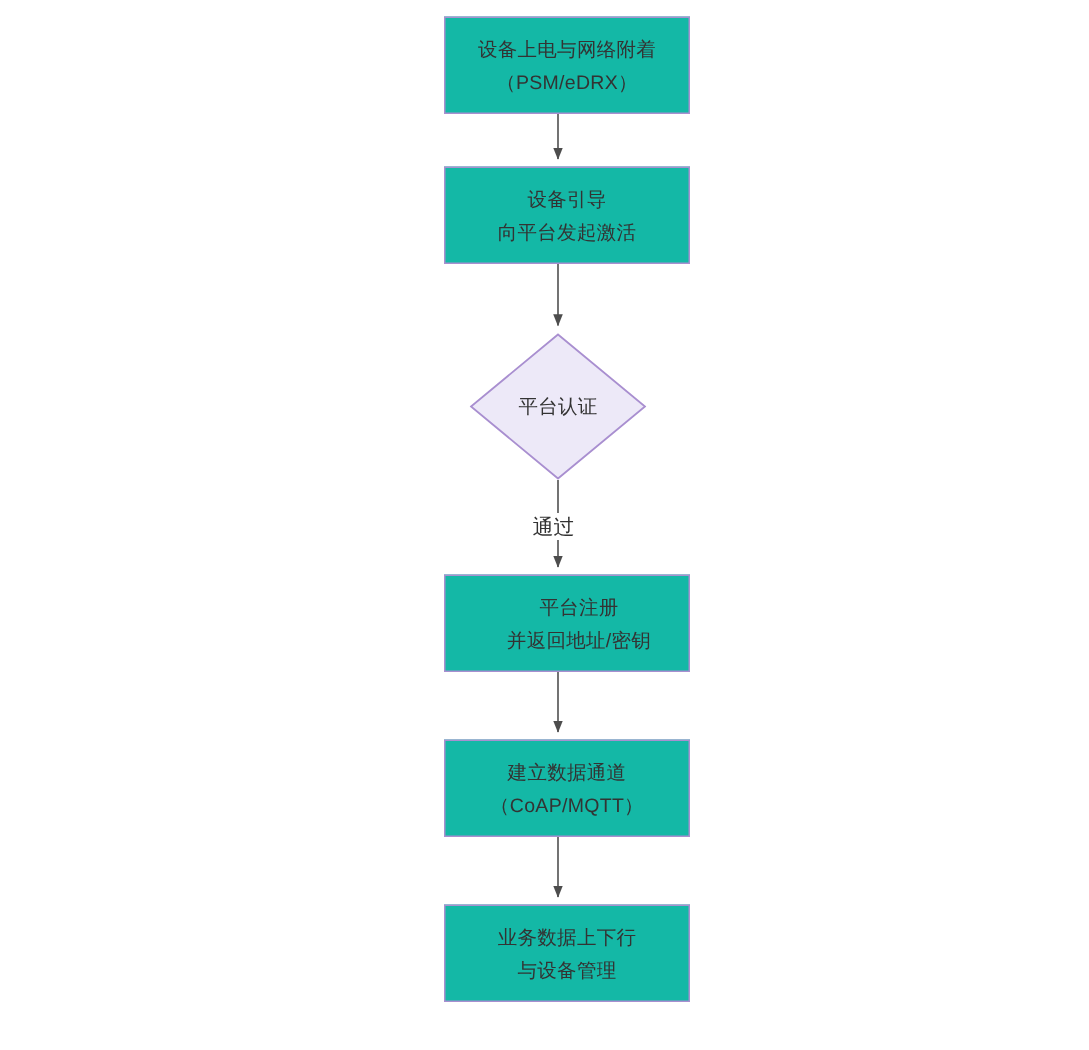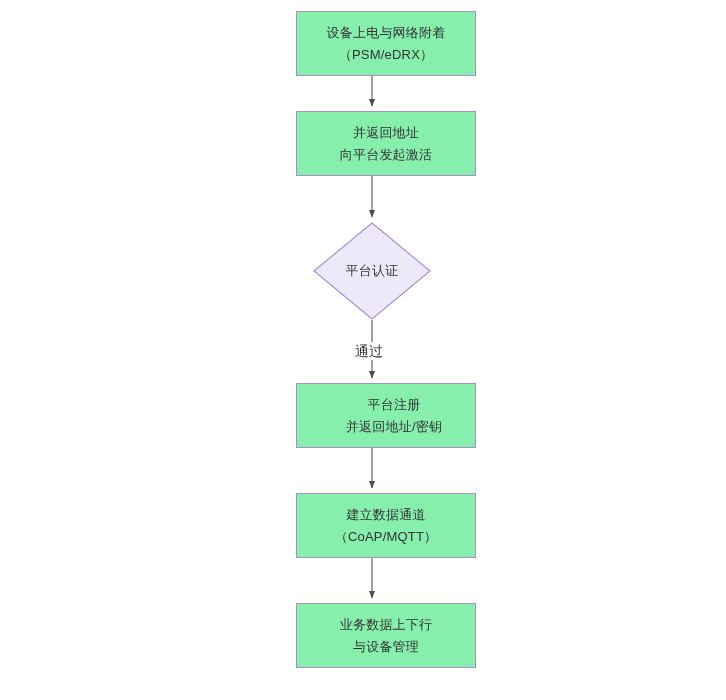--- a/index.html
+++ b/index.html
@@ -27,23 +27,23 @@
     height: 700px;
   }
   .node {
     position: absolute;
     box-sizing: border-box;
     display: flex;
     align-items: center;
     justify-content: center;
   }
   .node.process {
-    width: 180px;
+    width: 164px;
     height: 65px;
-    background: #86efac;
+    background: #14b8a6;
     border: 1px solid #a98fd0;
   }
   .node-label {
     font-size: 13px;
     line-height: 22px;
     color: #333333;
     text-align: center;
     white-space: pre-line;
     letter-spacing: 0.2px;
   }
@@ -95,21 +95,21 @@
 
     <line x1="372" y1="558" x2="372" y2="598" stroke="#555555" stroke-width="1.1" marker-end="url(#arrowhead)"></line>
   </svg>
 
   <div class="node process" style="left:296px; top:11px;">
     <span class="node-label">设备上电与网络附着
 （PSM/eDRX）</span>
   </div>
 
   <div class="node process" style="left:296px; top:111px;">
-    <span class="node-label">并返回地址
+    <span class="node-label">设备引导
 向平台发起激活</span>
   </div>
 
   <div class="node decision" style="left:313px; top:222px;">
     <svg class="diamond-shape" width="118" height="98" viewBox="0 0 118 98" xmlns="http://www.w3.org/2000/svg">
       <polygon points="59,1 117,49 59,97 1,49" fill="#ede9f8" stroke="#a98fd0" stroke-width="1.2"></polygon>
     </svg>
     <span class="node-label">平台认证</span>
   </div>
 

